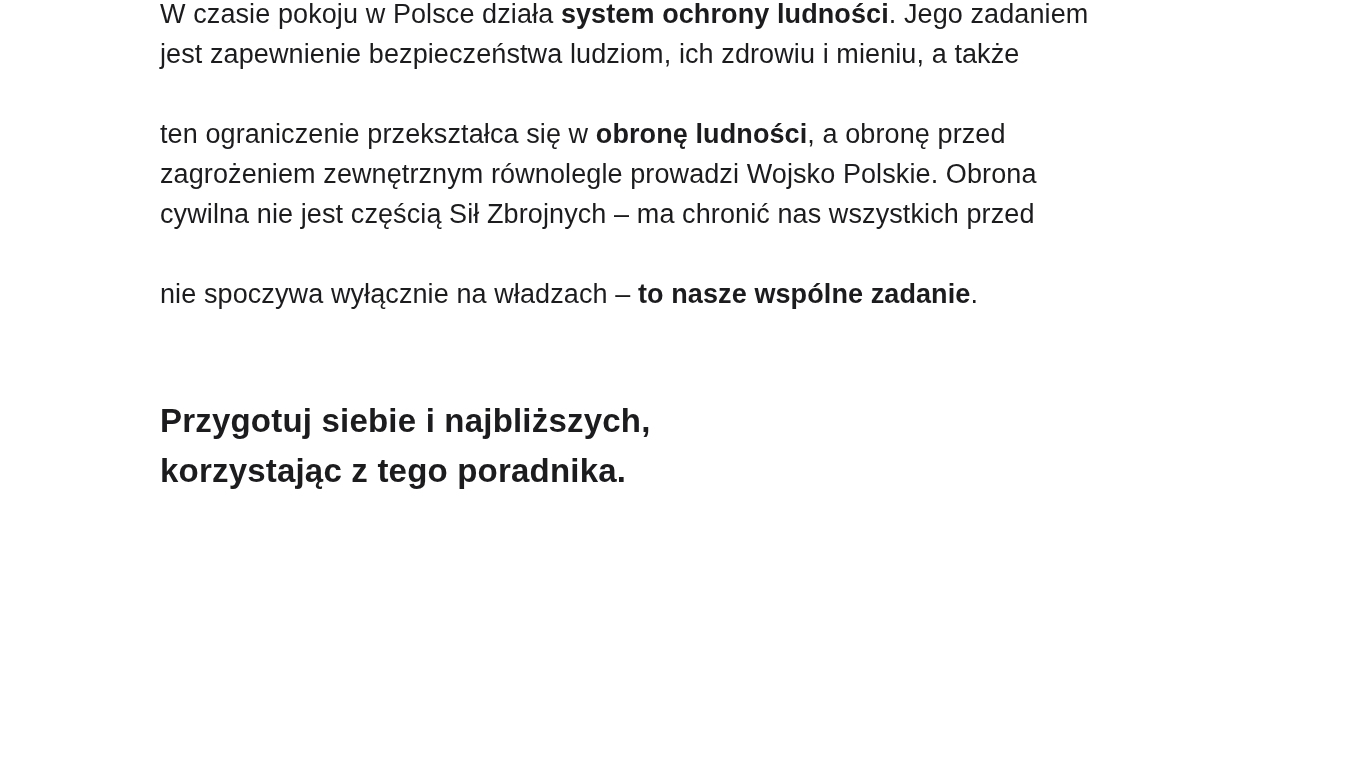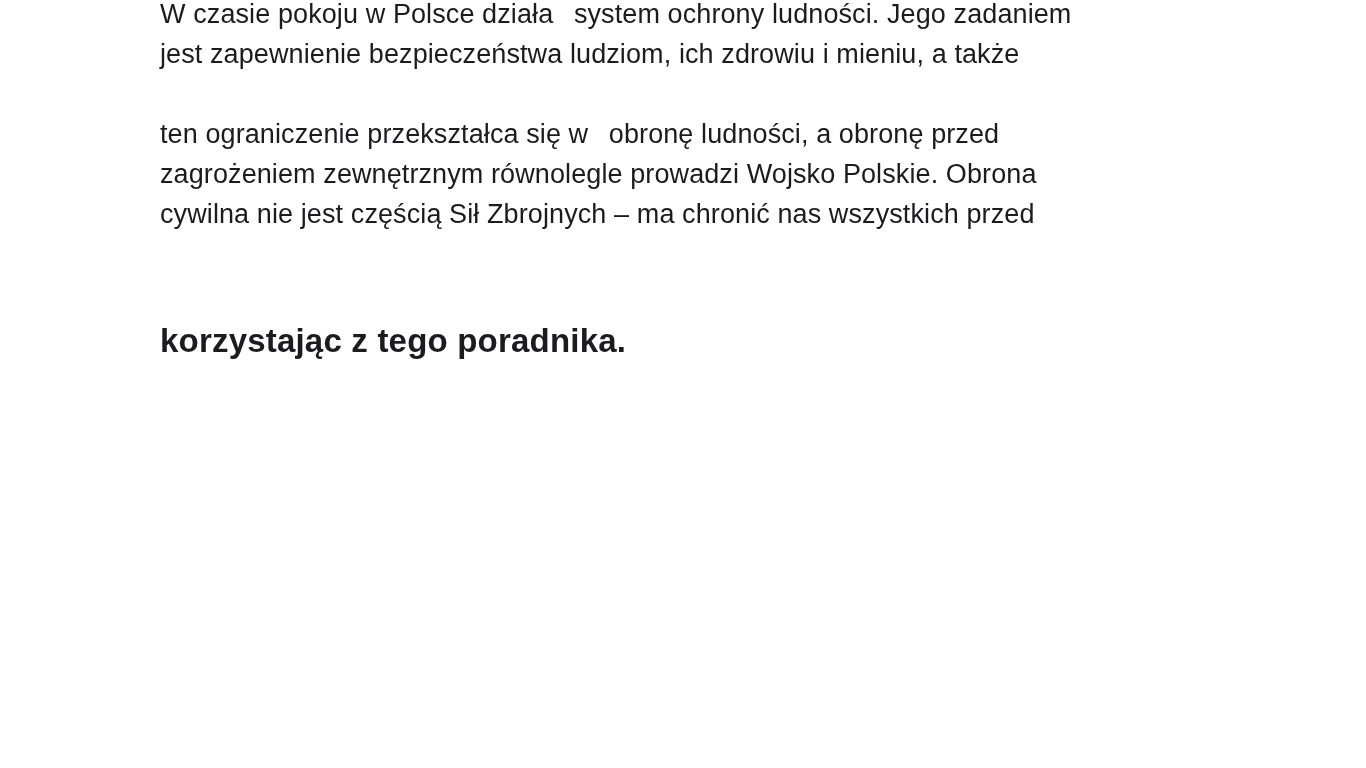--- a/index.html
+++ b/index.html
@@ -27,22 +27,21 @@
     line-height: 40px;
     font-weight: 400;
     letter-spacing: 0.1px;
     margin: 0 0 40px 0;
   }
   .line {
     display: block;
     white-space: pre;
   }
   .bold {
-    font-weight: 400;
-    margin-left: 13px;
+    font-weight: 700;
   }
   .heading {
     font-size: 33px;
     line-height: 50px;
     font-weight: 700;
     letter-spacing: 0.2px;
     margin: 82px 0 0 0;
   }
 </style>
 </head>
@@ -55,19 +54,21 @@
     <span class="line">jest zapewnienie bezpieczeństwa ludziom, ich zdrowiu i mieniu, a także</span>
   </p>
 
   <p class="body-par">
     <span class="line"><span>ten ograniczenie przekształca się w </span><span class="bold">obronę ludności</span><span>, a obronę przed</span></span>
     <span class="line">zagrożeniem zewnętrznym równolegle prowadzi Wojsko Polskie. Obrona</span>
     <span class="line">cywilna nie jest częścią Sił Zbrojnych – ma chronić nas wszystkich przed</span>
   </p>
 
   <p class="body-par">
+    <span class="line"><span>nie spoczywa wyłącznie na władzach – </span><span class="bold">to nasze wspólne zadanie</span><span>.</span></span>
   </p>
 
   <h2 class="heading">
+    <span class="line">Przygotuj siebie i najbliższych,</span>
     <span class="line">korzystając z tego poradnika.</span>
   </h2>
 
 </main>
 
 </body></html>

